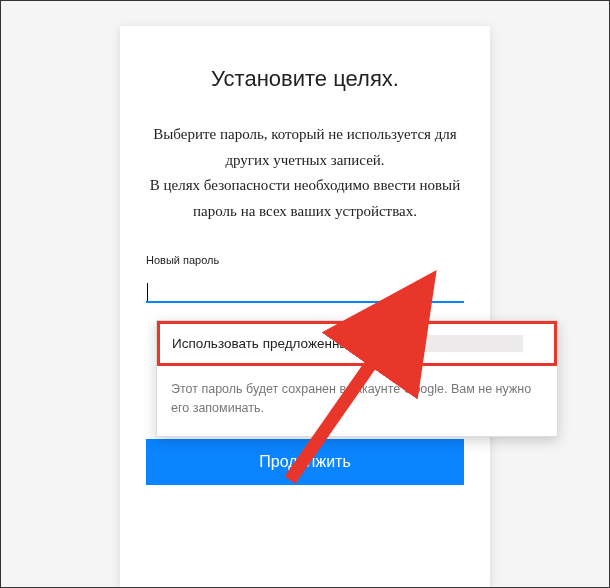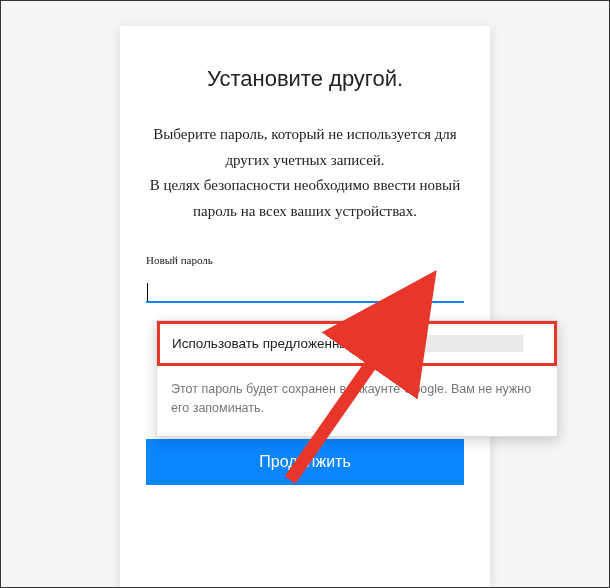--- a/index.html
+++ b/index.html
@@ -31,21 +31,20 @@
     font-size: 15px;
     line-height: 1.7;
     color: #222;
     margin-bottom: 30px;
     font-family: Liberation Serif, serif;
   }
   .field-label {
     font-size: 11px;
     color: #222;
     margin-bottom: 8px;
-    font-family: Liberation Serif, serif;
   }
   .pw-input {
     width: 100%;
     border: none;
     border-bottom: 2px solid #0a84ff;
     font-size: 15px;
     padding: 4px 0 6px 0;
     outline: none;
     background: transparent;
     font-family: inherit;
@@ -106,21 +105,21 @@
     width: 610px; height: 588px;
     pointer-events: none;
     z-index: 10;
   }
 </style>
 </head>
 <body>
 
 <div class="card">
 
-  <h1 class="title">Установите другой.</h1>
+  <h1 class="title">Установите целях.</h1>
 
   <p class="desc"><span>Выберите пароль, который не используется для других учетных записей.<br>В целях безопасности необходимо ввести новый пароль на всех ваших устройствах.</span></p>
 
   <div class="field-label">Новый пароль</div>
 
   <input type="password" class="pw-input" value="" style="">
 
   <div class="pw-caret"></div>
 
   <div class="suggest-popup">

